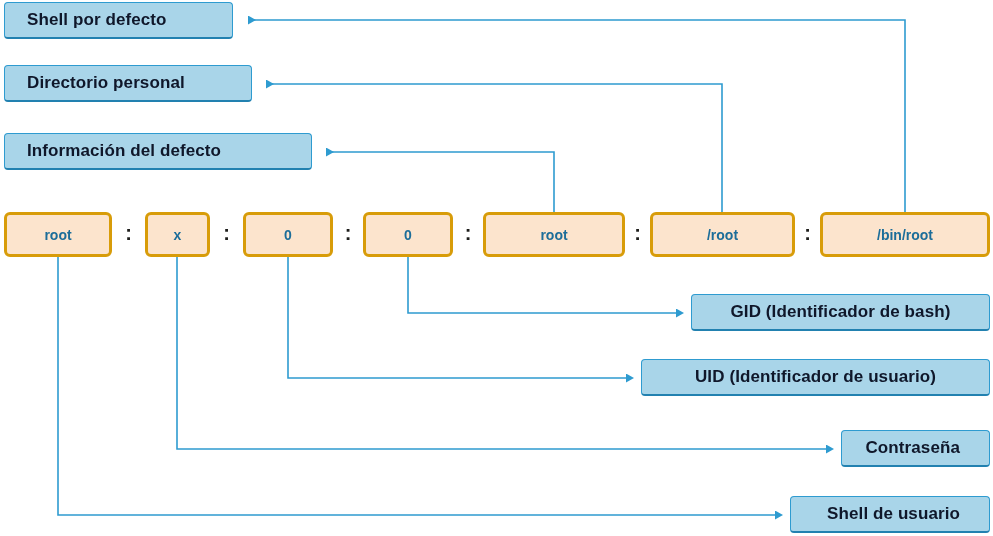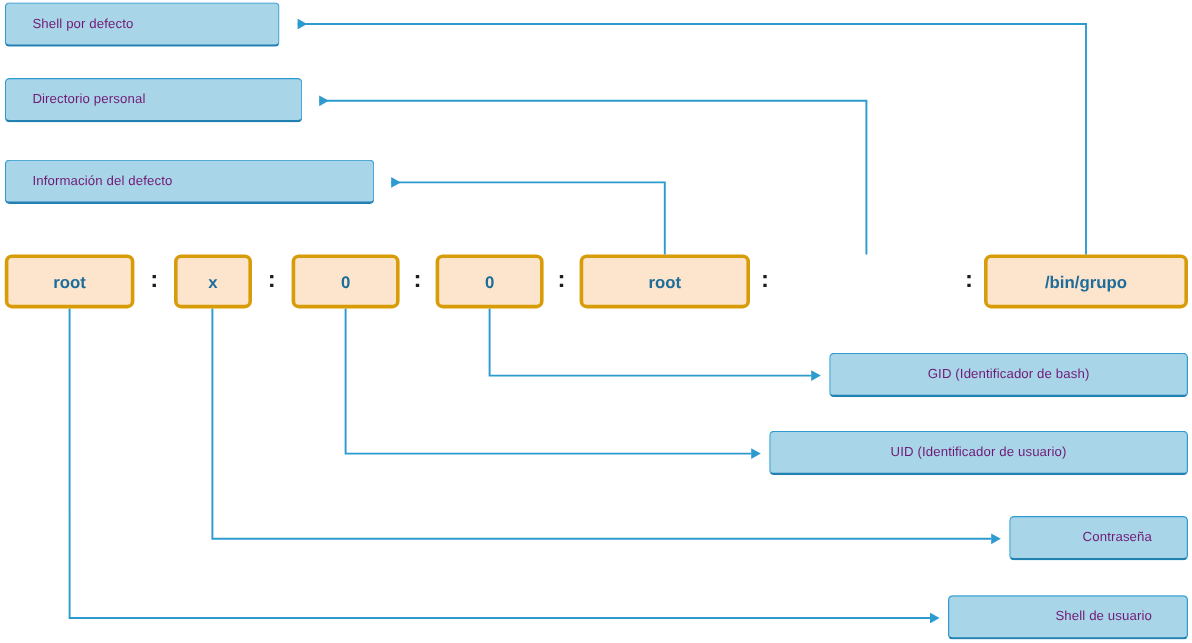--- a/index.html
+++ b/index.html
@@ -26,26 +26,27 @@
   }
 
   
   .label-box {
     position: absolute;
     box-sizing: border-box;
     background: #a9d5e9;
     border: 1px solid #2e9bd0;
     border-bottom: 2px solid #2281b0;
     border-radius: 4px;
-    color: #701a75;
-    font-size: 11px;
+    color: #0f172a;
+    font-size: 17px;
     letter-spacing: 0.1px;
     display: flex;
     align-items: center;
     white-space: nowrap;
+    font-weight: bold;
   }
   .label-box.align-left   { justify-content: flex-start; padding-left: 22px; }
   .label-box.align-center { justify-content: center; }
   .label-box.align-right  { justify-content: flex-end;  padding-right: 29px; }
 
   
   .field-box {
     position: absolute;
     box-sizing: border-box;
     background: #fce4cd;
@@ -122,17 +123,18 @@
 
   <div class="field-box" style="left:243px; top:212px; width:90px;  height:45px;">0</div>
   <div class="colon" style="left:333px; top:223px; width:30px;">:</div>
 
   <div class="field-box" style="left:363px; top:212px; width:90px;  height:45px;">0</div>
   <div class="colon" style="left:453px; top:223px; width:30px;">:</div>
 
   <div class="field-box" style="left:483px; top:212px; width:142px; height:45px;">root</div>
   <div class="colon" style="left:625px; top:223px; width:25px;">:</div>
 
+  <div class="field-box" style="left:650px; top:212px; width:145px; height:45px;">/root</div>
   <div class="colon" style="left:795px; top:223px; width:25px;">:</div>
 
-  <div class="field-box" style="left:820px; top:212px; width:170px; height:45px;">/bin/grupo</div>
+  <div class="field-box" style="left:820px; top:212px; width:170px; height:45px;">/bin/root</div>
 
 </div>
 
 </body></html>

